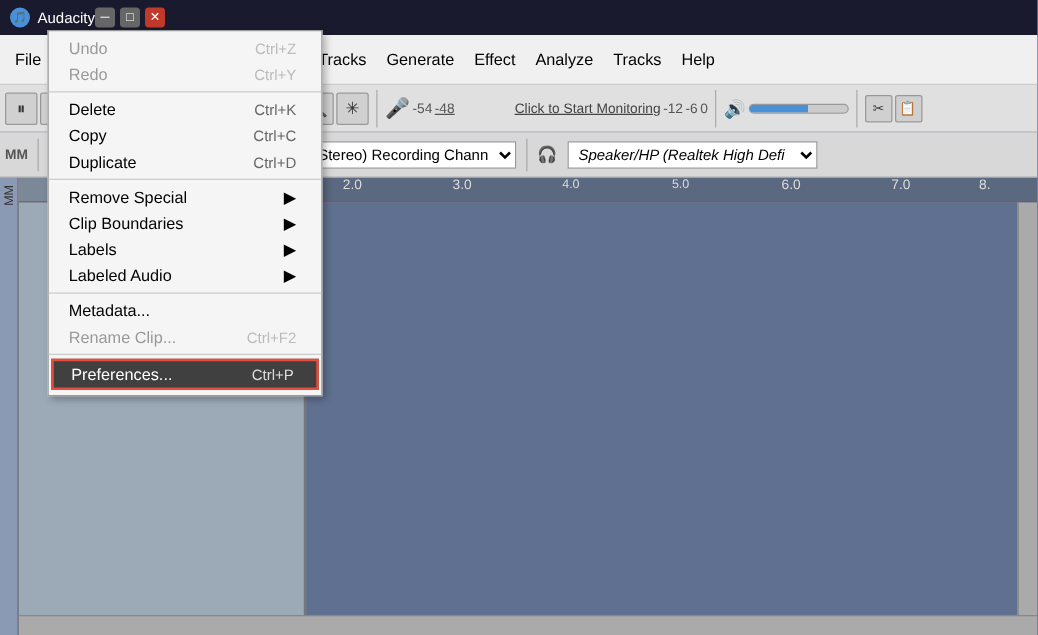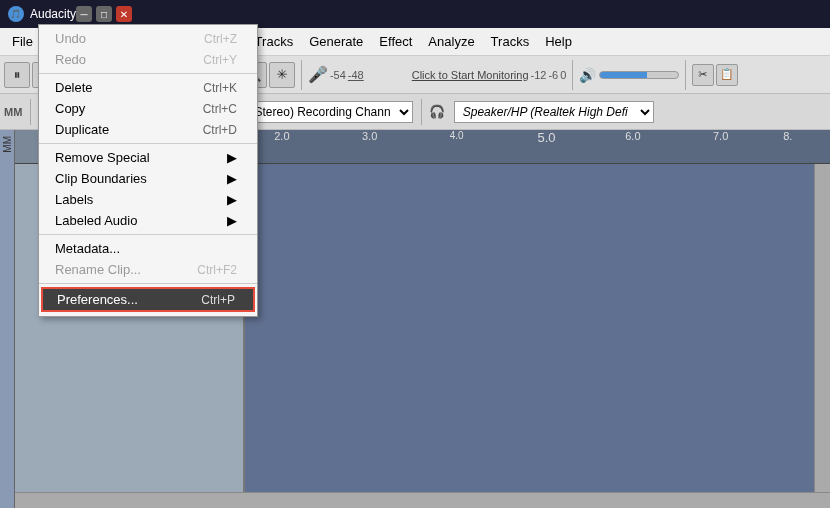--- a/index.html
+++ b/index.html
@@ -52,21 +52,21 @@
       align-items: center;
       justify-content: center;
     }
     .title-btn.minimize { background: #666; color: white; }
     .title-btn.maximize { background: #666; color: white; }
     .title-btn.close { background: #c0392b; color: white; }
 
     
     .menu-bar {
       background: #f0f0f0;
-      height: 28px;
+      height: 40px;
       display: flex;
       align-items: center;
       padding: 0 4px;
       border-bottom: 1px solid #ccc;
       position: relative;
       z-index: 1000;
     }
     .menu-item {
       padding: 2px 8px;
       cursor: pointer;
@@ -191,21 +191,21 @@
       font-size: 9px;
       color: #333;
       padding-top: 4px;
     }
     .track-section {
       display: flex;
       flex-direction: column;
       flex: 1;
     }
     .timeline-ruler {
-      height: 34px;
+      height: 20px;
       background: #f9a8d4;
       border-bottom: 1px solid #444;
       display: flex;
       align-items: center;
       padding: 0;
       flex-shrink: 0;
     }
     .ruler-spacer {
       width: 230px;
       flex-shrink: 0;
@@ -485,21 +485,21 @@
     </div>
 
     <div class="track-section">
 
       <div class="timeline-ruler">
         <div class="ruler-spacer"></div>
         <div class="ruler-ticks">
           <span style="position:absolute;left:5%;color:#ddd;font-size:11px;">2.0</span>
           <span style="position:absolute;left:20%;color:#ddd;font-size:11px;">3.0</span>
           <span style="position:absolute;left:35%;color:#ddd;font-size:10px;">4.0</span>
-          <span style="position:absolute;left:50%;color:#ddd;font-size:13px;">5.0</span>
+          <span style="position:absolute;left:50%;color:#ddd;font-size:10px;">5.0</span>
           <span style="position:absolute;left:65%;color:#ddd;font-size:11px;">6.0</span>
           <span style="position:absolute;left:80%;color:#ddd;font-size:11px;">7.0</span>
           <span style="position:absolute;left:92%;color:#ddd;font-size:11px;">8.</span>
         </div>
       </div>
 
       <div class="track-body">
         <div class="track-info-panel"></div>
         <div class="waveform-area"></div>
         <div class="right-scroll"></div>

